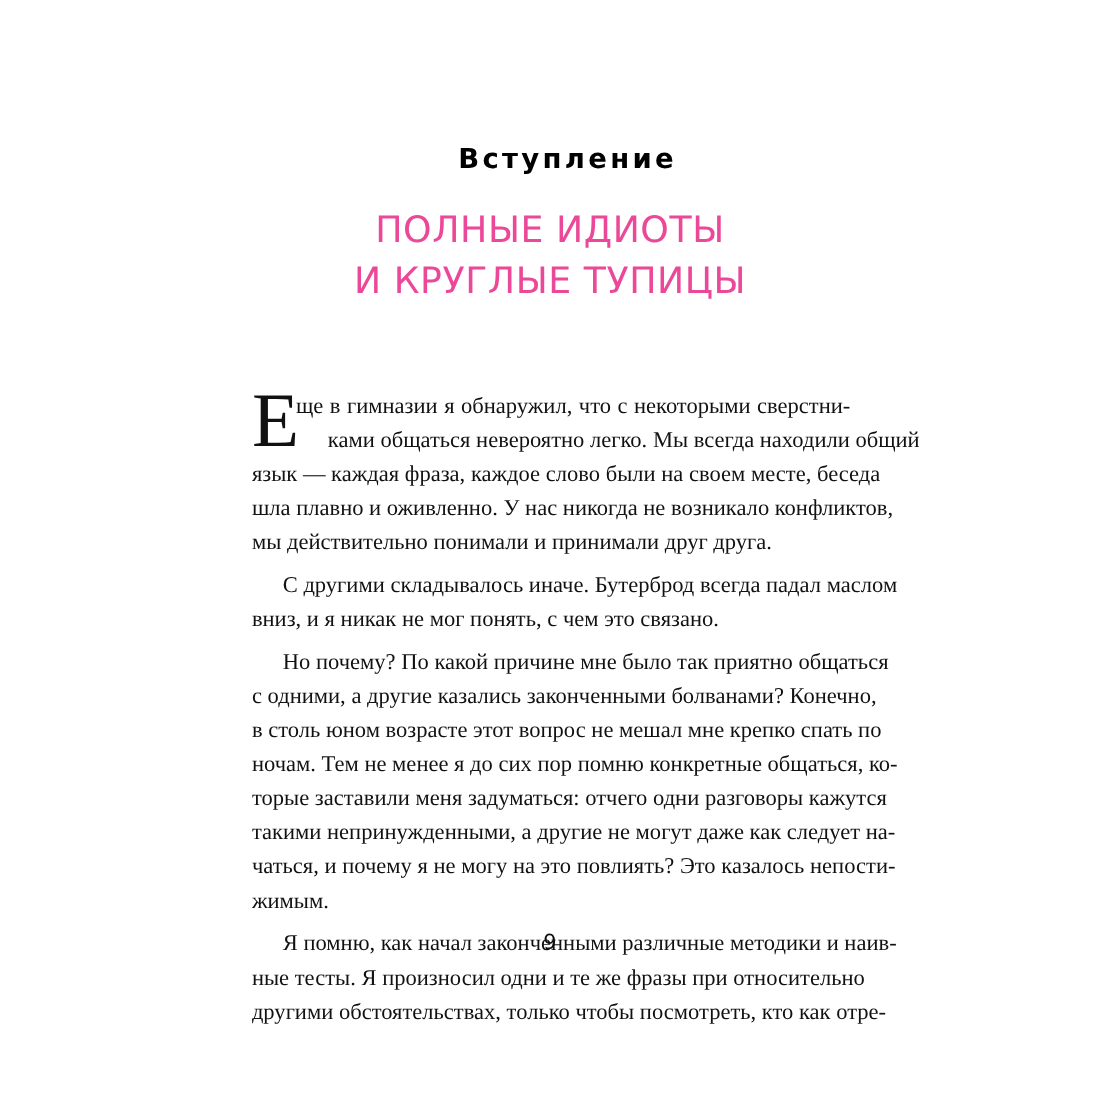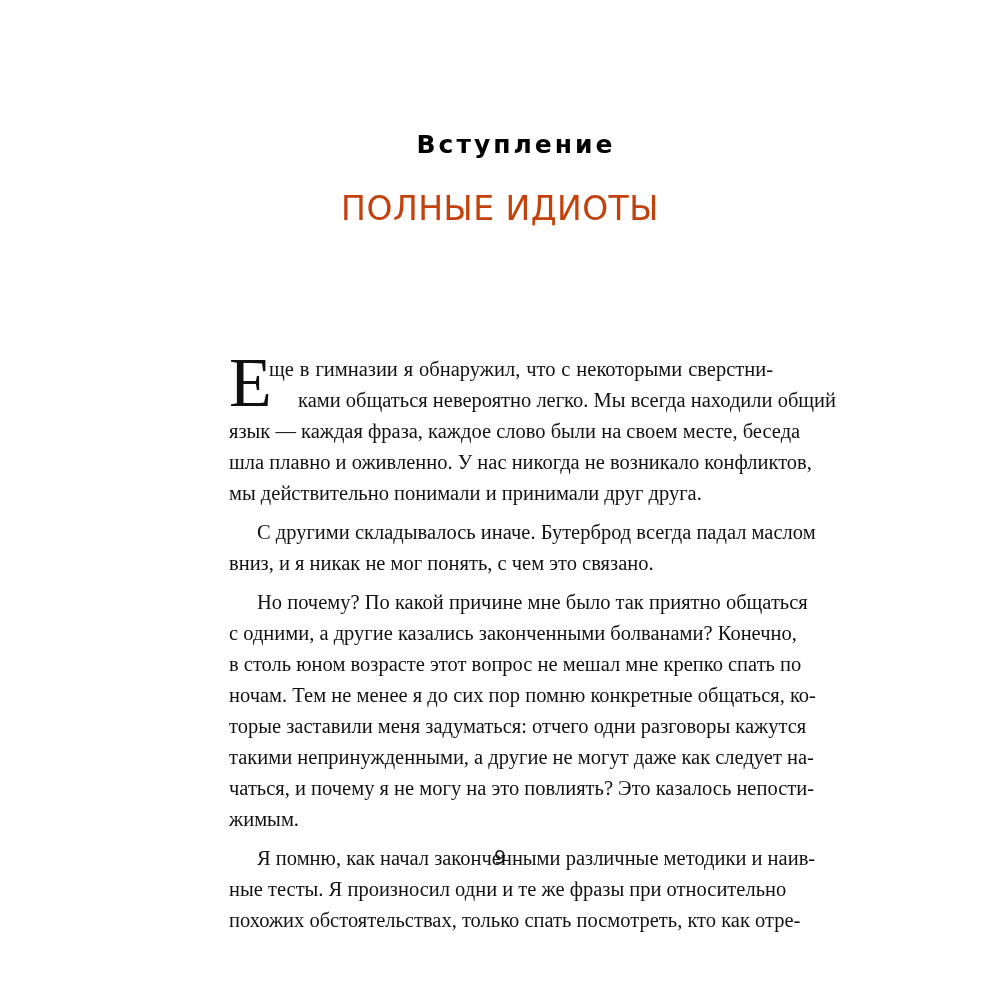--- a/index.html
+++ b/index.html
@@ -32,21 +32,21 @@
     }
     .chapter-title {
       position: absolute;
       top: 186px;
       left: 0; width: 1000px;
       text-align: center;
       font-family: "DejaVu Sans", sans-serif;
       font-weight: normal;
       font-size: 33px;
       line-height: 46px;
-      color: #c2410c;
+      color: #ec4899;
       letter-spacing: 0.5px;
     }
     .chapter-title div { display: block; }
     .body-text {
       position: absolute;
       left: 229px;
       top: 354px;
       width: 544px;
       font-family: "Liberation Serif", "DejaVu Serif", serif;
       font-size: 20.5px;
@@ -93,20 +93,21 @@
   </style>
 </head>
 <body>
 
 <div class="page">
 
   <div class="chapter-label">Вступление</div>
 
   <div class="chapter-title">
     <div>ПОЛНЫЕ ИДИОТЫ</div>
+    <div>И КРУГЛЫЕ ТУПИЦЫ</div>
   </div>
 
   <div class="body-text">
 
     <div class="paragraph">
       <div class="line dropcap-line">
         <span class="dropcap">Е</span>
         <span class="line" style="display:block;">ще в гимназии я обнаружил, что с некоторыми сверстни-</span>
       </div>
       <div class="line dropcap-line">
@@ -135,20 +136,20 @@
       <span class="line">такими непринужденными, а другие не могут даже как следует на-</span>
       <span class="line">чаться, и почему я не могу на это повлиять? Это казалось непости-</span>
       <span class="line last">жимым.</span>
     </div>
 
     <div class="para-gap"></div>
 
     <div class="paragraph">
       <span class="line indent">Я помню, как начал законченными различные методики и наив-</span>
       <span class="line">ные тесты. Я произносил одни и те же фразы при относительно</span>
-      <span class="line">похожих обстоятельствах, только спать посмотреть, кто как отре-</span>
+      <span class="line">другими обстоятельствах, только чтобы посмотреть, кто как отре-</span>
     </div>
 
   </div>
 
   <div class="page-number">9</div>
 
 </div>
 
 </body></html>

